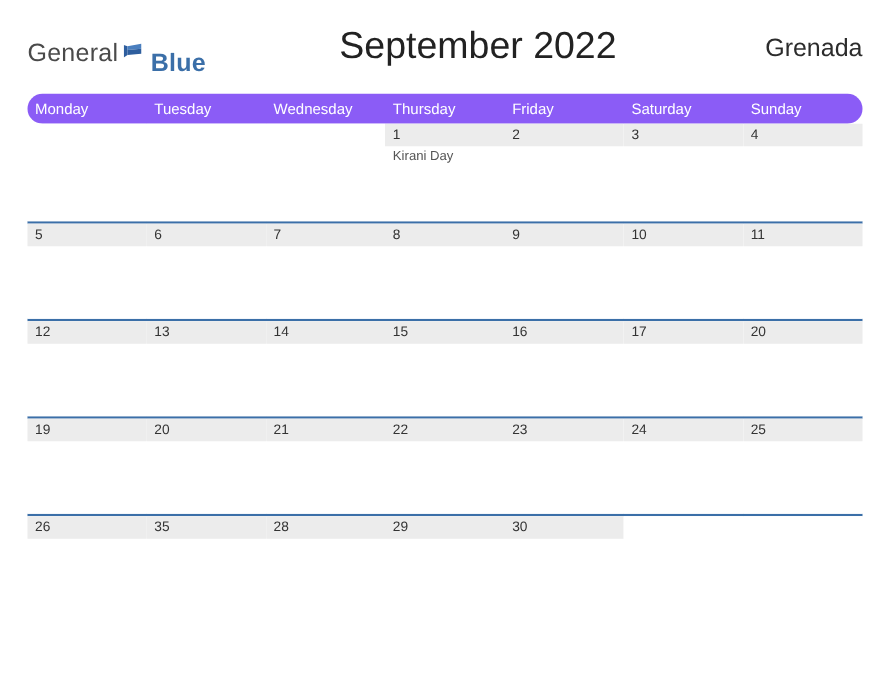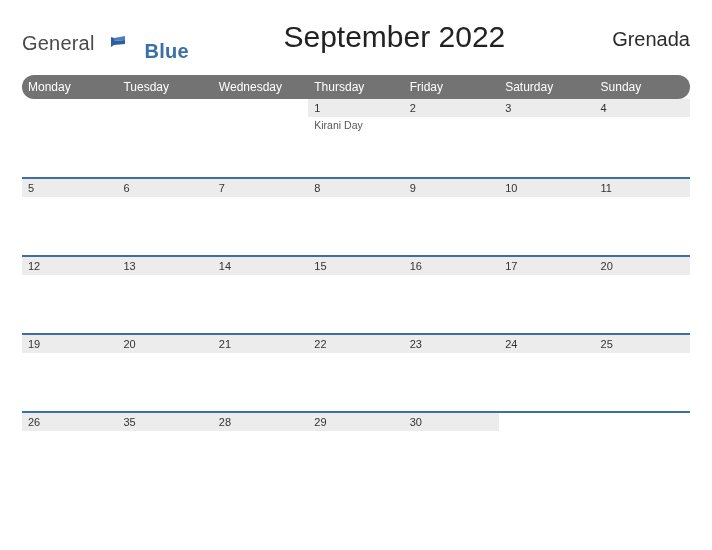--- a/index.html
+++ b/index.html
@@ -14,21 +14,21 @@
   }
   .header {
     display: flex;
     align-items: flex-start;
     justify-content: space-between;
     margin-bottom: 12px;
   }
   .logo {
     display: flex;
     align-items: center;
-    gap: 14px;
+    gap: 2px;
     font-size: 20px;
     font-weight: 400;
     color: #4a4a4a;
     letter-spacing: 0.2px;
     padding-top: 6px;
   }
   .logo .g-bold { color: #3b6fa8; font-weight: 600; margin-top: 16px; }
   .logo .flag {
     width: 20px; height: 16px;
     margin-left: 2px;
@@ -47,21 +47,21 @@
   .country {
     font-size: 20px;
     color: #2c2c2c;
     padding-top: 10px;
     min-width: 90px;
     text-align: right;
   }
   .day-header {
     display: grid;
     grid-template-columns: repeat(7, 1fr);
-    background: #737373;
+    background: #8b5cf6;
     border-radius: 12px;
   }
   .day-header > div {
     color: #fff;
     font-size: 12px;
     font-weight: 400;
     padding: 5px 6px 5px 6px;
   }
   .weeks { }
   .week {

